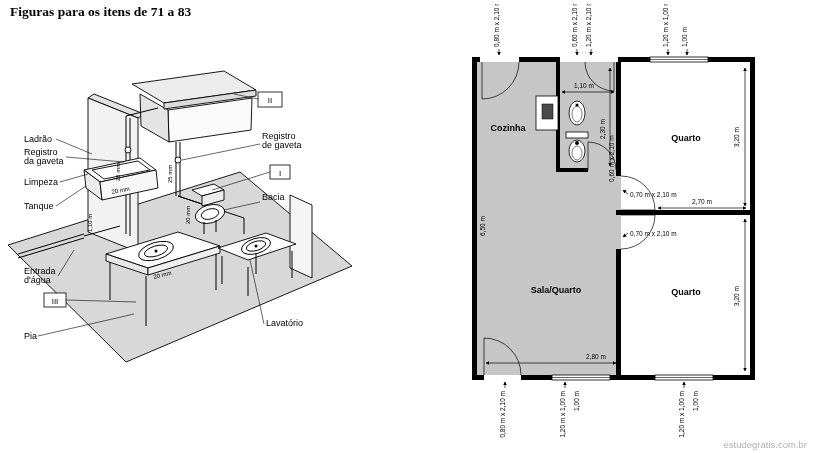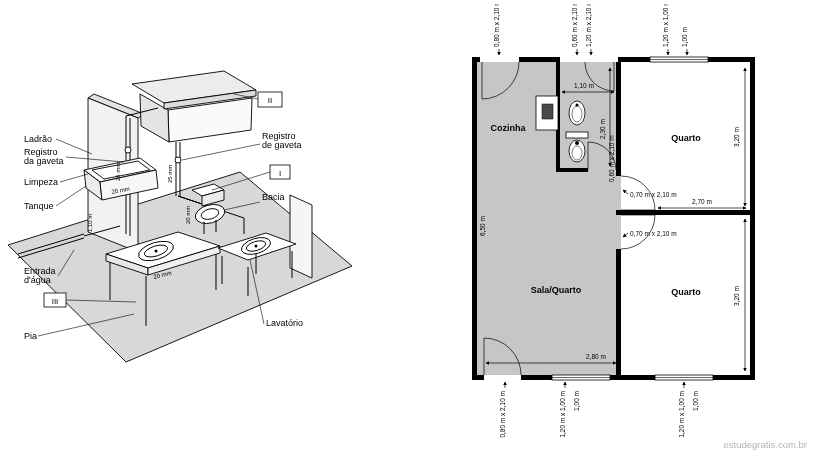--- a/index.html
+++ b/index.html
@@ -22,20 +22,21 @@
   .dl{stroke:#000;stroke-width:0.7;fill:none;}
   .wall{fill:#000;stroke:none;}
   .shape{stroke:#000;stroke-width:0.9;}
   .arc{stroke:#000;stroke-width:0.7;fill:none;}
 </style>
 </head>
 <body>
 
 <div class="canvas">
 
+  <div class="title">Figuras para os itens de 71 a 83</div>
 
   <svg id="iso-svg" width="400" height="408" viewBox="0 0 400 408">
 
     <polygon class="shape" points="0,207 232,134 344,228 118,324" stroke="#777" stroke-width="0.6" fill="#d8d8d8"></polygon>
 
     <g>
       <polygon class="shape" points="80,60 86,56 136,76 130,80" fill="#e2e2e2"></polygon>
       <polygon class="shape" points="80,60 130,80 130,214 80,194" fill="#f2f2f2"></polygon>
     </g>
 

